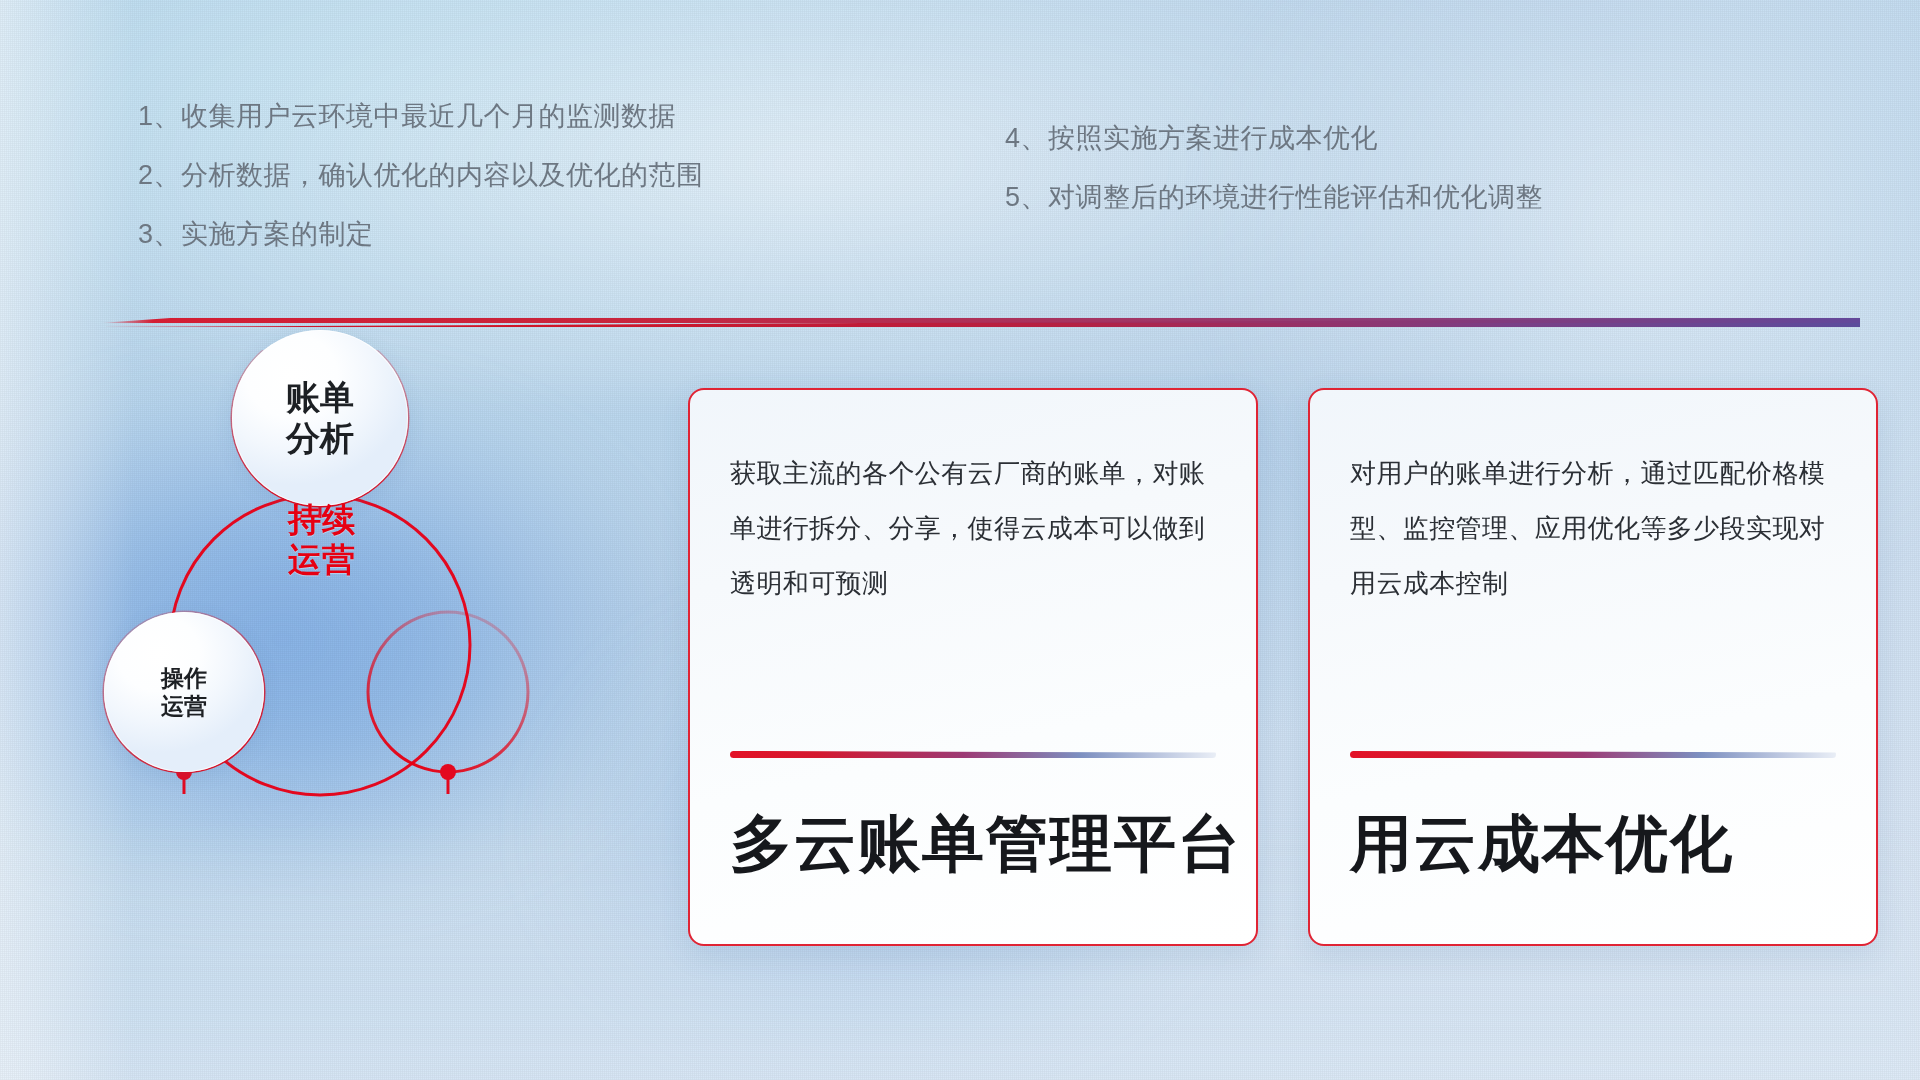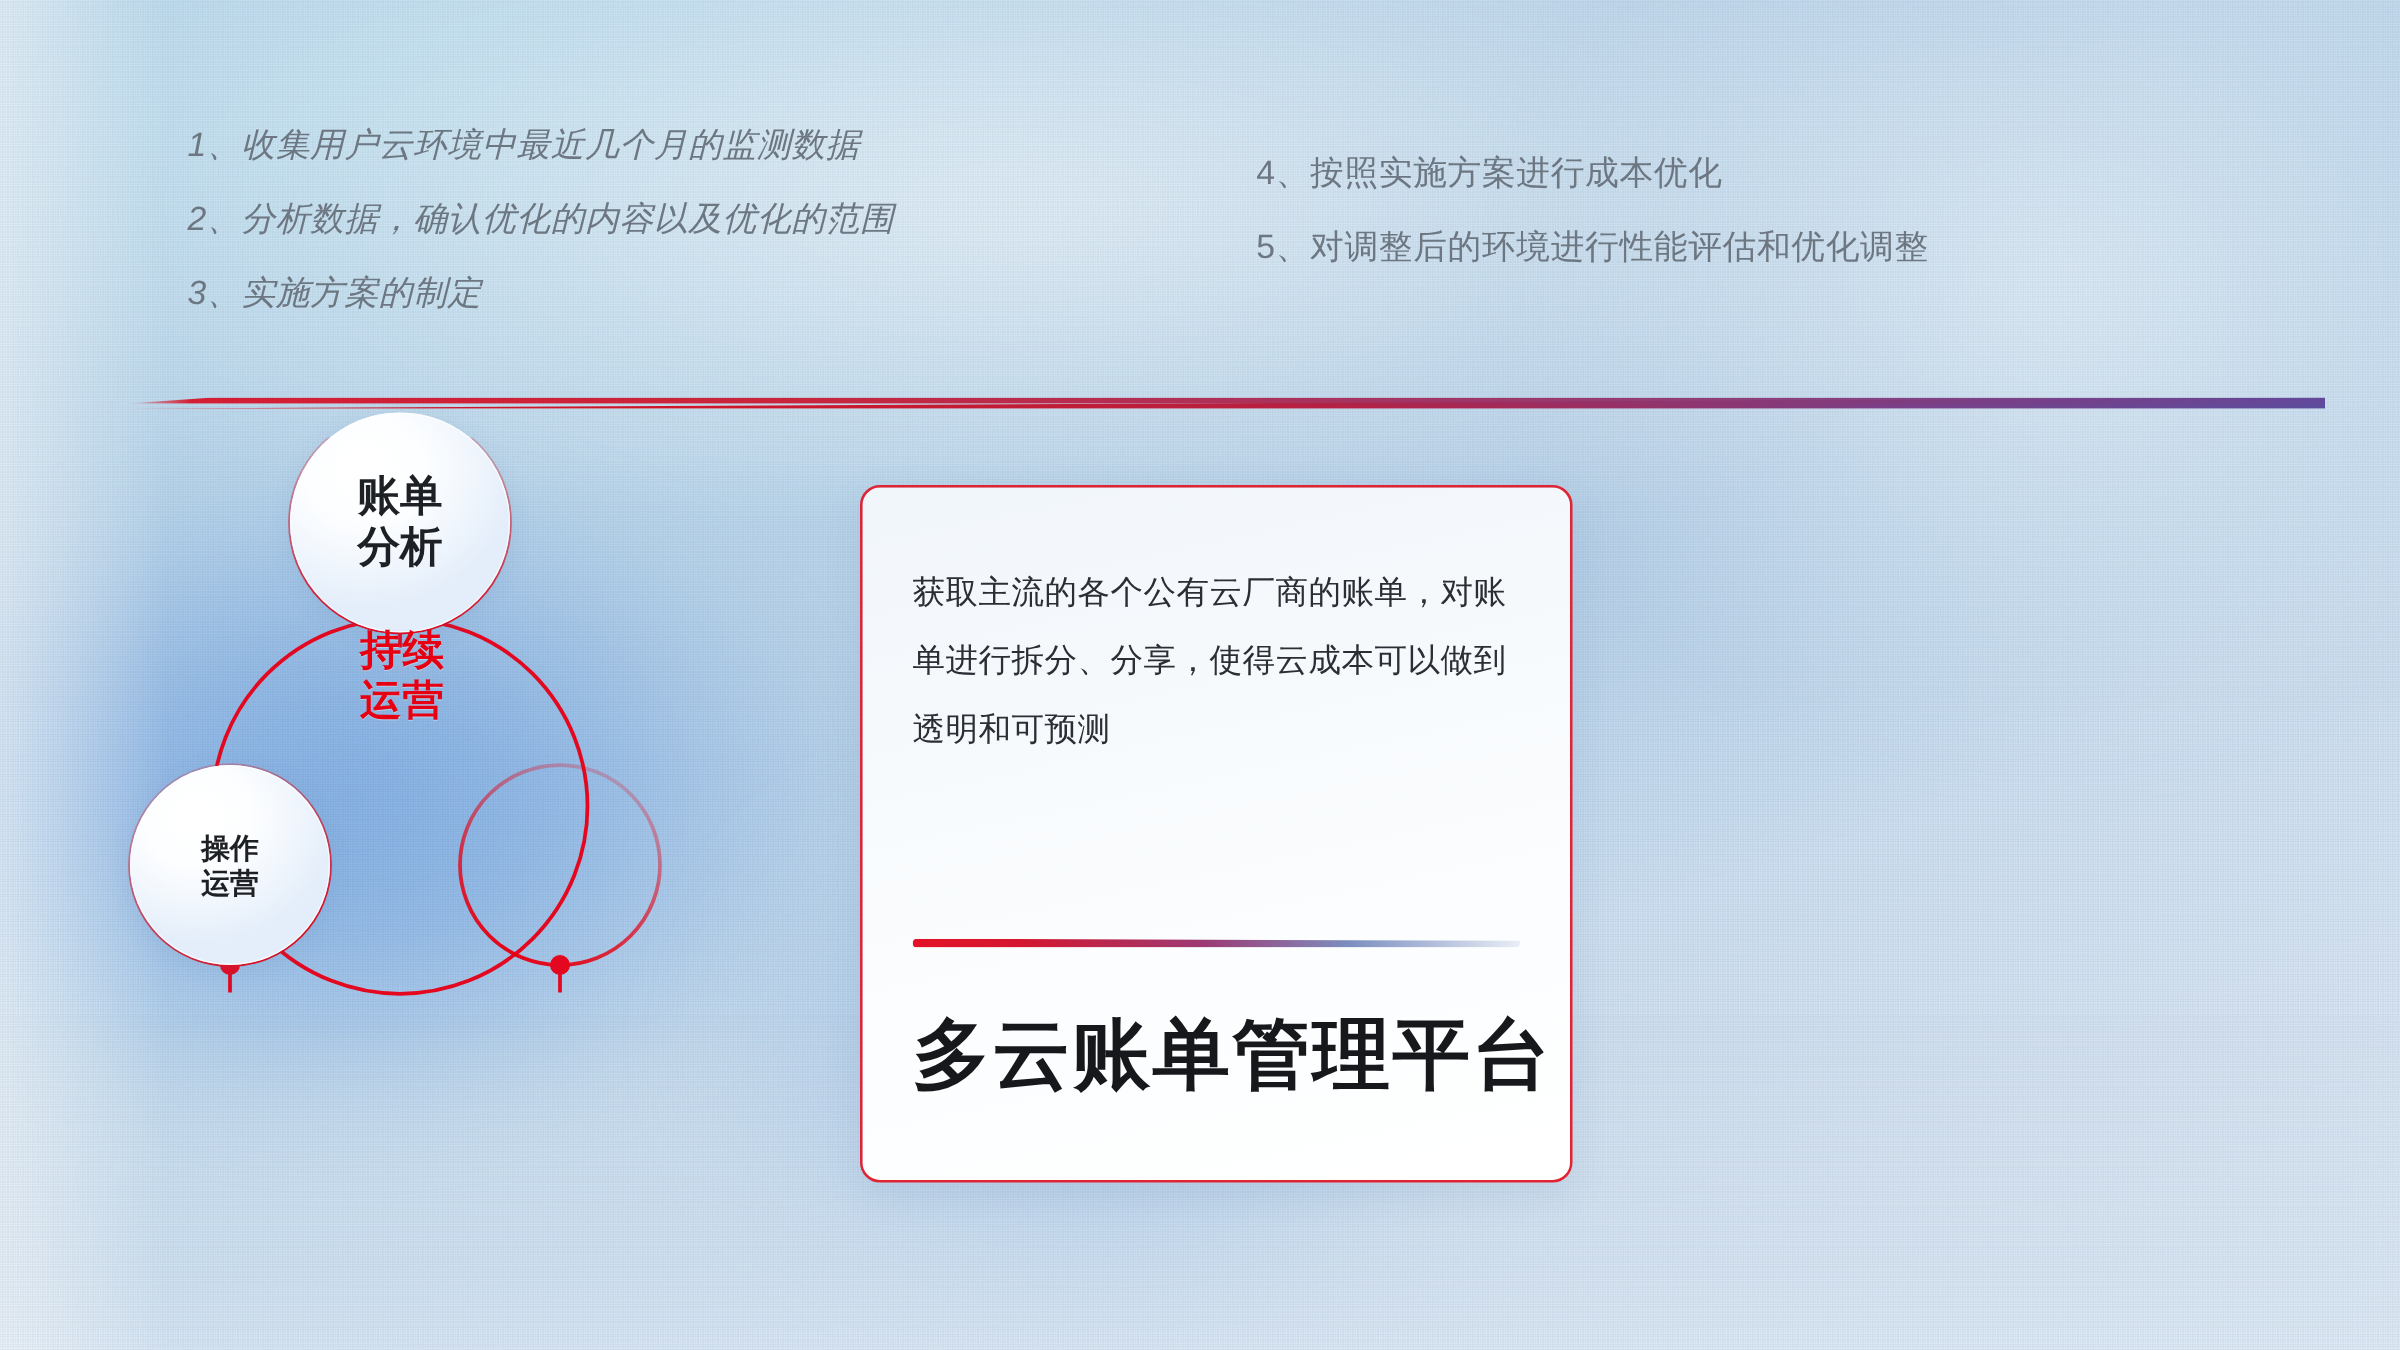--- a/index.html
+++ b/index.html
@@ -69,21 +69,21 @@
 
   
   .list {
     position: absolute;
     color: #6d7782;
     font-size: 27px;
     line-height: 1.0;
     letter-spacing: .5px;
     white-space: nowrap;
   }
-  .list.col-a { left: 150px; top: 103px; font-style: italic; }
+  .list.col-a { left: 138px; top: 103px; }
   .list.col-b { left: 1005px; top: 125px; }
   .list .row { margin-bottom: 32px; }
   .list .row:last-child { margin-bottom: 0; margin-top: 21px; }
 
   
   .top-divider {
     position: absolute;
     left: 100px; top: 318px;
     width: 1760px; height: 9px;
   }
@@ -250,14 +250,19 @@
       <div>运营</div>
     </div>
   </div>
 
   <div class="card one">
     <div class="body">获取主流的各个公有云厂商的账单，对账单进行拆分、分享，使得云成本可以做到透明和可预测</div>
     <div class="rule"></div>
     <div class="title">多云账单管理平台</div>
   </div>
 
+  <div class="card two">
+    <div class="body">对用户的账单进行分析，通过匹配价格模型、监控管理、应用优化等多少段实现对用云成本控制</div>
+    <div class="rule"></div>
+    <div class="title">用云成本优化</div>
+  </div>
 
 </div>
 
 </body></html>

